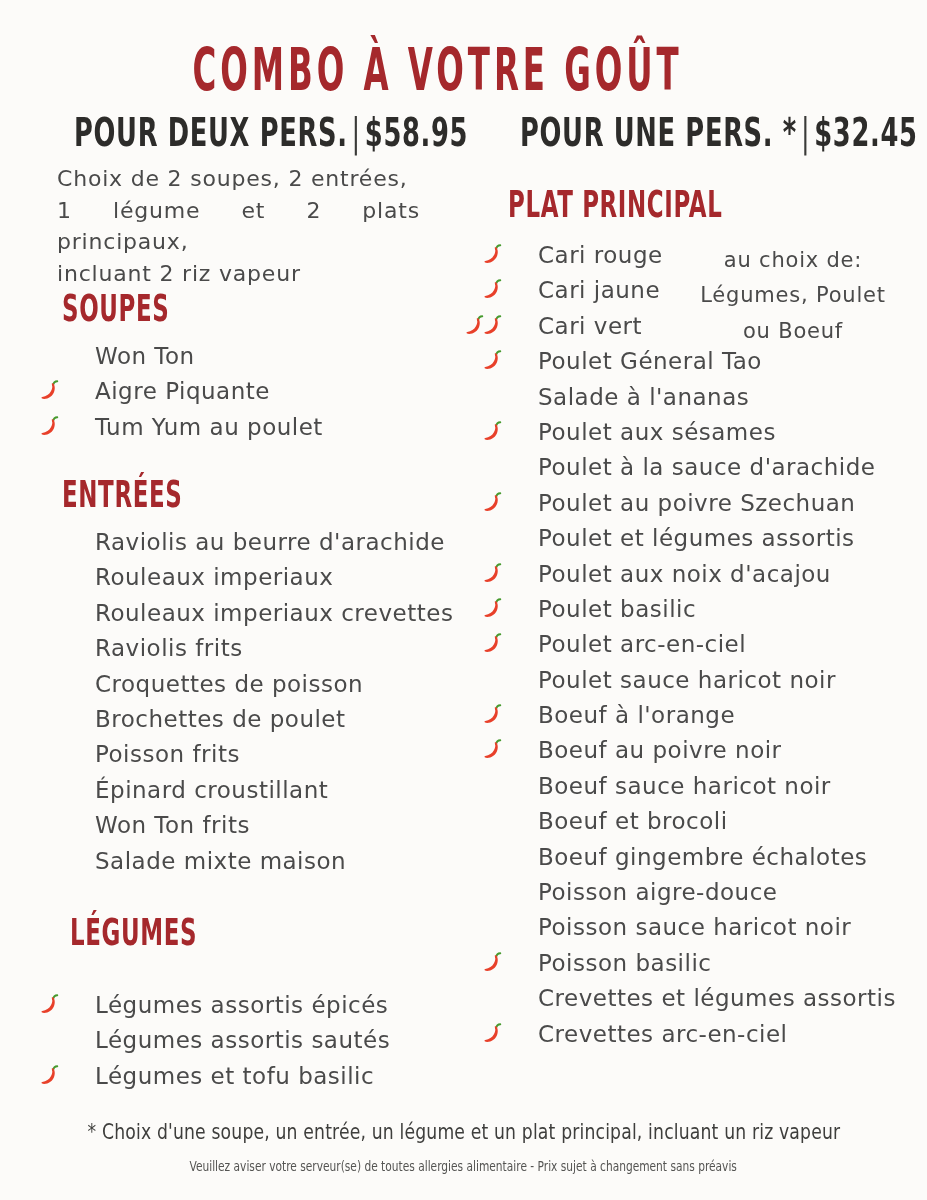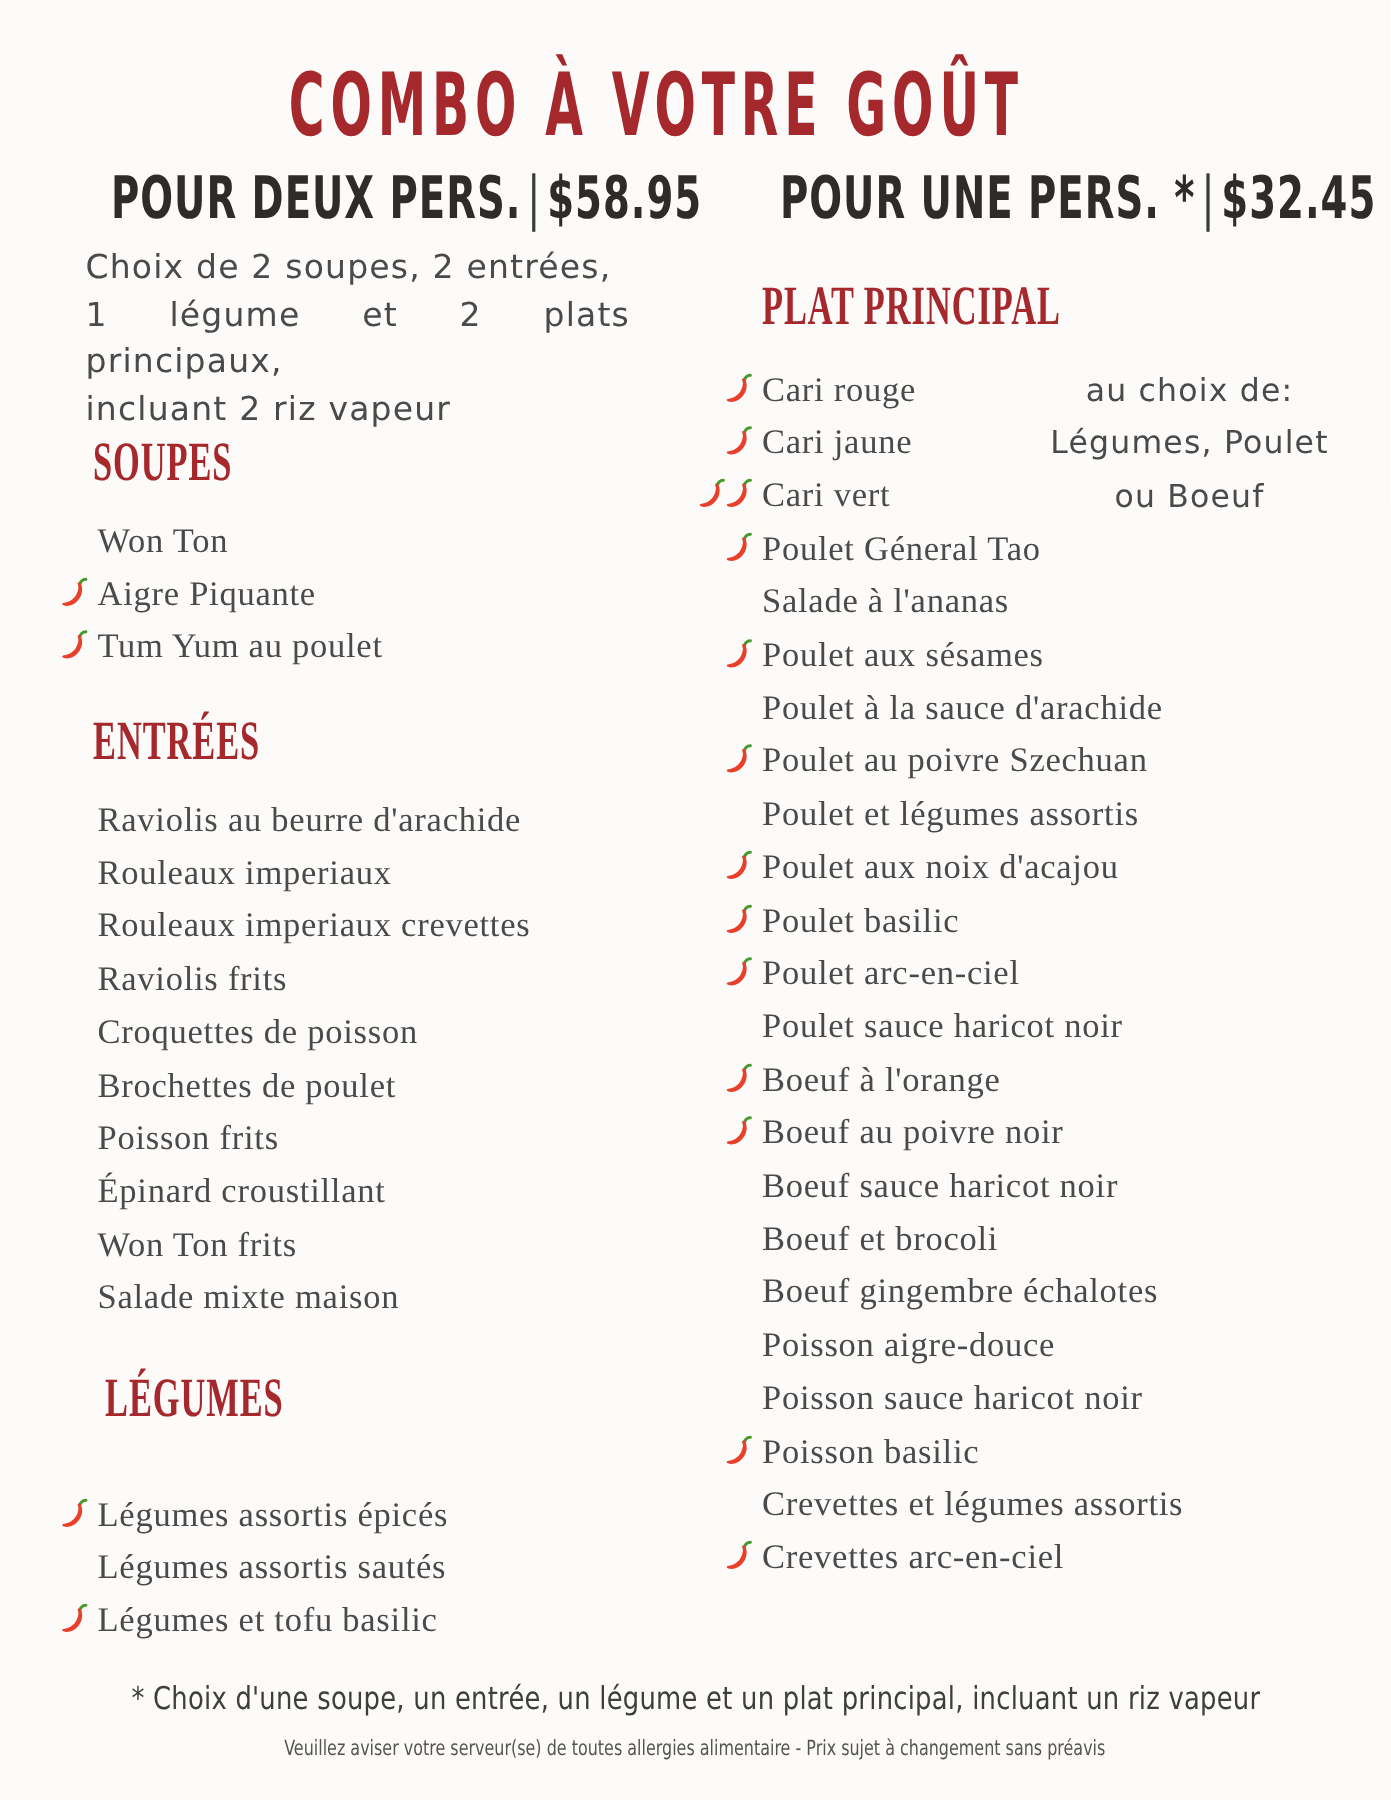--- a/index.html
+++ b/index.html
@@ -62,34 +62,35 @@
     width: 363px;
     font-size: 22px;
     line-height: 31.5px;
     letter-spacing: 0.8px;
     color: var(--text-gray);
   }
   .description .line { display: block; }
   .description .line.just { text-align: justify; text-align-last: justify; }
 
   
-  .menu-section { position: absolute; font-family: Liberation Serif, serif; }
+  .menu-section { position: absolute; }
   .section-title {
     font-size: 37px;
     font-weight: bold;
     letter-spacing: 1px;
     color: var(--accent-red);
     line-height: 34px;
   }
   .section-title .squeeze { transform: scaleX(0.62); }
   .menu-list { list-style: none; }
   .menu-item {
     display: flex;
-    align-items: center;
+    align-items: flex-start;
     height: 35.4px;
+    gap: 30px;
   }
   .menu-item .chili-gutter {
     flex: 0 0 27px;
     width: 27px;
     display: flex;
     justify-content: flex-end;
     align-items: center;
     overflow: visible;
   }
   .menu-item .item-label {

